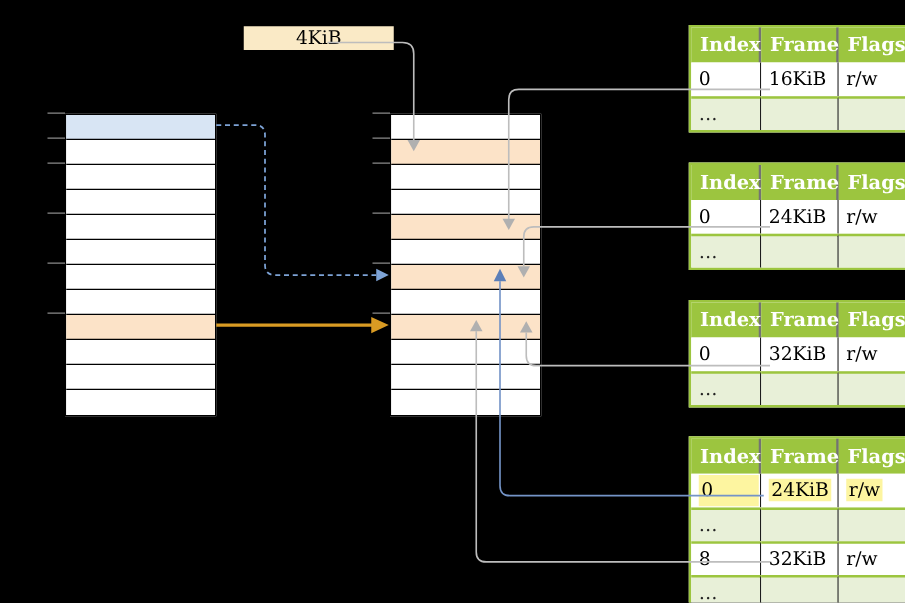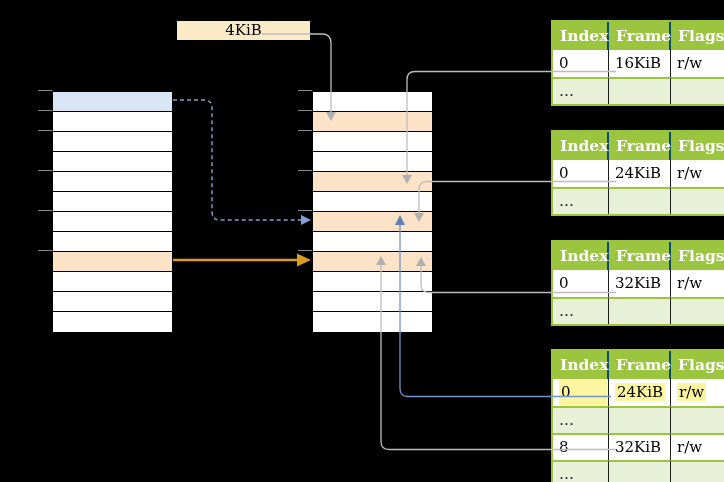--- a/index.html
+++ b/index.html
@@ -18,21 +18,21 @@
   .overlay polygon.gray-head{fill:var(--arrow_gray_head);}
   .overlay path.blue{stroke:var(--arrow_blue);stroke-width:1.3;}
   .overlay polygon.blue-head{fill:var(--arrow_blue_head);}
   .overlay path.dashed{stroke:var(--arrow_blue_dashed);stroke-width:1.4;stroke-dasharray:4 3;}
   .overlay polygon.dashed-head{fill:var(--arrow_blue_dashed);}
   .overlay path.orange{stroke:var(--arrow_orange);stroke-width:2.6;}
   .overlay polygon.orange-head{fill:var(--arrow_orange);}
 
   
   .psbox{
-    position:absolute;left:177px;top:21px;width:133px;height:19px;z-index:5;
+    position:absolute;left:195px;top:21px;width:120px;height:19px;z-index:5;
     background:var(--box_cream);
     text-align:center;font-size:15px;line-height:19px;
   }
 
   
   .stack{
     position:absolute;top:91px;width:119px;box-sizing:content-box;
     background:#fff;border:1px solid #000;z-index:4;
   }
   .stack .row{height:20px;box-sizing:border-box;border-bottom:1px solid #000;background:#fff;}
@@ -45,21 +45,21 @@
 
   
   .ftable{position:absolute;left:551px;width:171px;z-index:4;}
   .ftable table{
     border-collapse:separate;border-spacing:0;table-layout:fixed;
     width:171px;background:#fff;border:2px solid var(--header_green);
   }
   .ftable th{
     background:var(--header_green);color:#fff;font-weight:bold;
     font-size:15.5px;text-align:left;height:28px;line-height:28px;
-    padding:0 0 0 7px;border-right:2px solid #0c4a6e;box-sizing:border-box;
+    padding:0 0 0 7px;border-right:2px solid #737373;box-sizing:border-box;
     font-family:"DejaVu Serif","Liberation Serif",serif;
   }
   .ftable th:last-child{border-right:none;}
   .ftable td{
     font-size:15px;height:27px;line-height:25px;padding:0 0 0 6px;
     border-right:1px solid #1c1c1c;box-sizing:border-box;background:#fff;
   }
   .ftable td:last-child{border-right:none;}
   .ftable tbody tr + tr td{border-top:2px solid var(--header_green);}
   .ftable tr.ellipsis td{background:var(--row_green);color:#222;}

